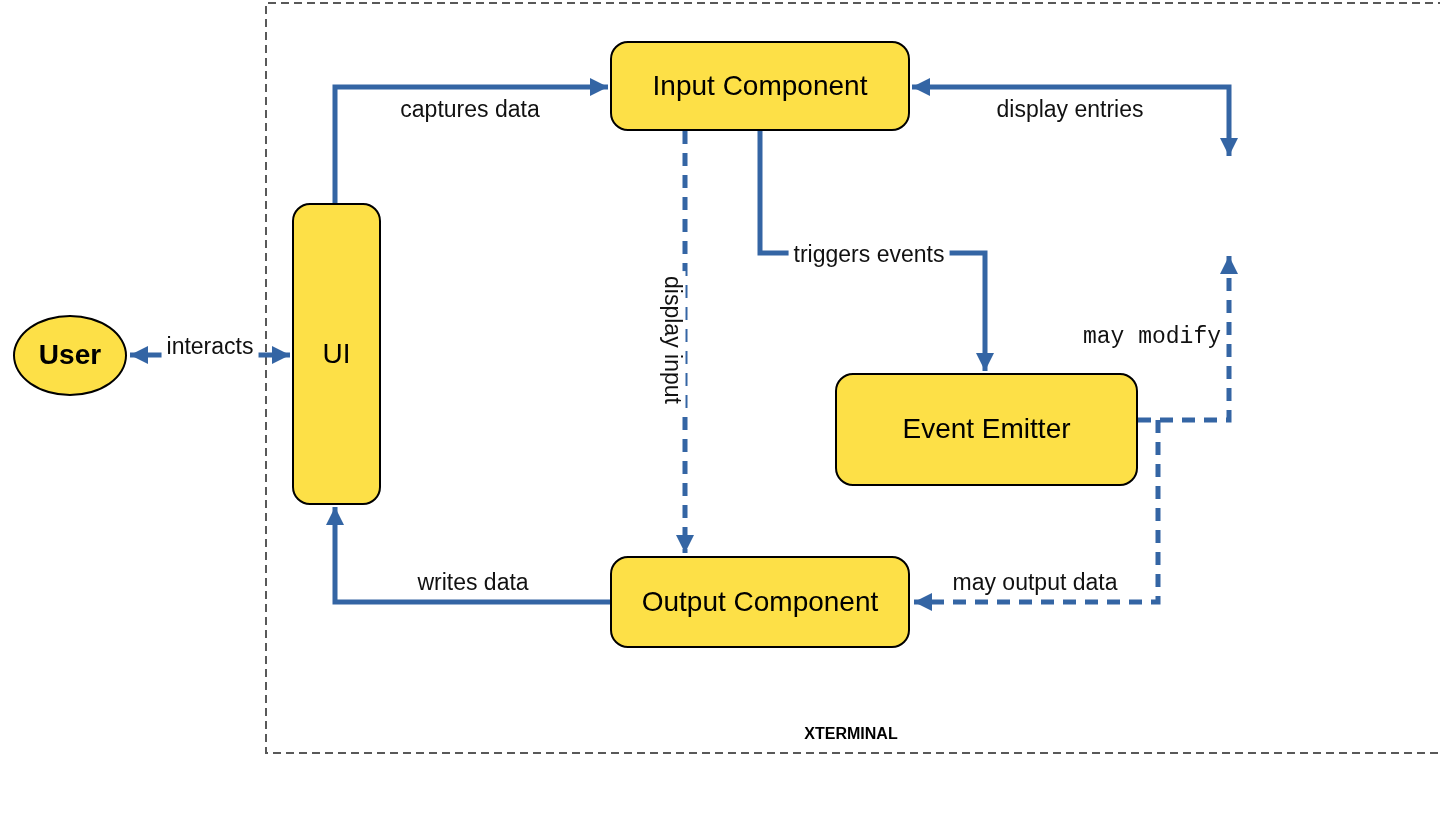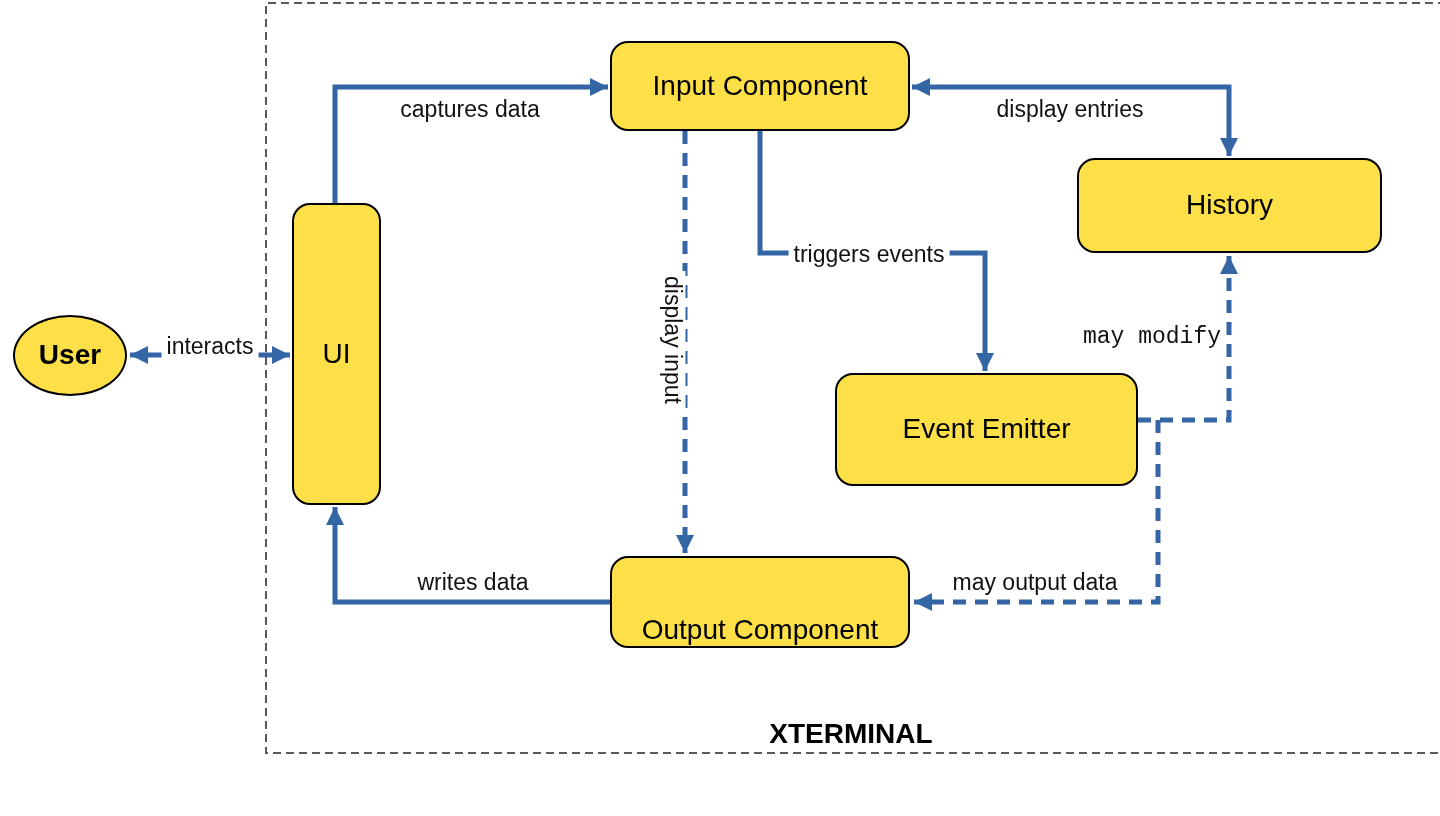--- a/index.html
+++ b/index.html
@@ -34,21 +34,21 @@
     color: #000000;
     z-index: 2;
     line-height: 1.1;
   }
   .node.rounded { border-radius: 18px; }
   .node.ellipse { border-radius: 50%; font-weight: bold; }
   #node-ui     { left: 292px;  top: 203px; width: 89px;  height: 302px; }
   #node-input  { left: 610px;  top: 41px;  width: 300px; height: 90px;  }
   #node-history{ left: 1077px; top: 158px; width: 305px; height: 95px;  }
   #node-event  { left: 835px;  top: 373px; width: 303px; height: 113px;  }
-  #node-output { left: 610px;  top: 556px; width: 300px; height: 92px; align-items: flex-end;  }
+  #node-output { left: 610px;  top: 556px; width: 300px; height: 92px;  }
   #node-user   { left: 13px;   top: 315px; width: 114px; height: 81px;  }
   .elabel {
     position: absolute;
     font-size: 23px;
     color: #111111;
     background: #ffffff;
     padding: 0 5px;
     white-space: nowrap;
     transform: translate(-50%, -50%);
     z-index: 3;
@@ -61,21 +61,21 @@
   #lbl-maintain       { left: 1070px; top: 109px; }
   #lbl-triggers       { left: 869px;  top: 254px; }
   #lbl-display        { left: 672px;  top: 340px; }
   #lbl-maymodify      { left: 1152px; top: 337px; font-family: Liberation Mono, monospace; }
   #lbl-mayoutput      { left: 1035px; top: 582px; }
   #lbl-writes         { left: 473px;  top: 582px; }
   .boundary-label {
     position: absolute;
     left: 851px; top: 734px;
     transform: translate(-50%, -50%);
-    font-size: 28px;
+    font-size: 16px;
     font-weight: bold;
     color: #000000;
     white-space: nowrap;
     z-index: 3;
   }
 </style>
 </head>
 <body>
 
 <div class="canvas">
@@ -111,23 +111,20 @@
   </div>
 
   <div class="node rounded" id="node-ui">
     <span>UI</span>
   </div>
 
   <div class="node rounded" id="node-input">
     <span>Input Component</span>
   </div>
 
-  <div class="node rounded" id="node-history">
-    <span>History</span>
-  </div>
 
   <div class="node rounded" id="node-event">
     <span>Event Emitter</span>
   </div>
 
   <div class="node rounded" id="node-output">
     <span>Output Component</span>
   </div>
 
   <div class="elabel" id="lbl-interacts">interacts</div>

